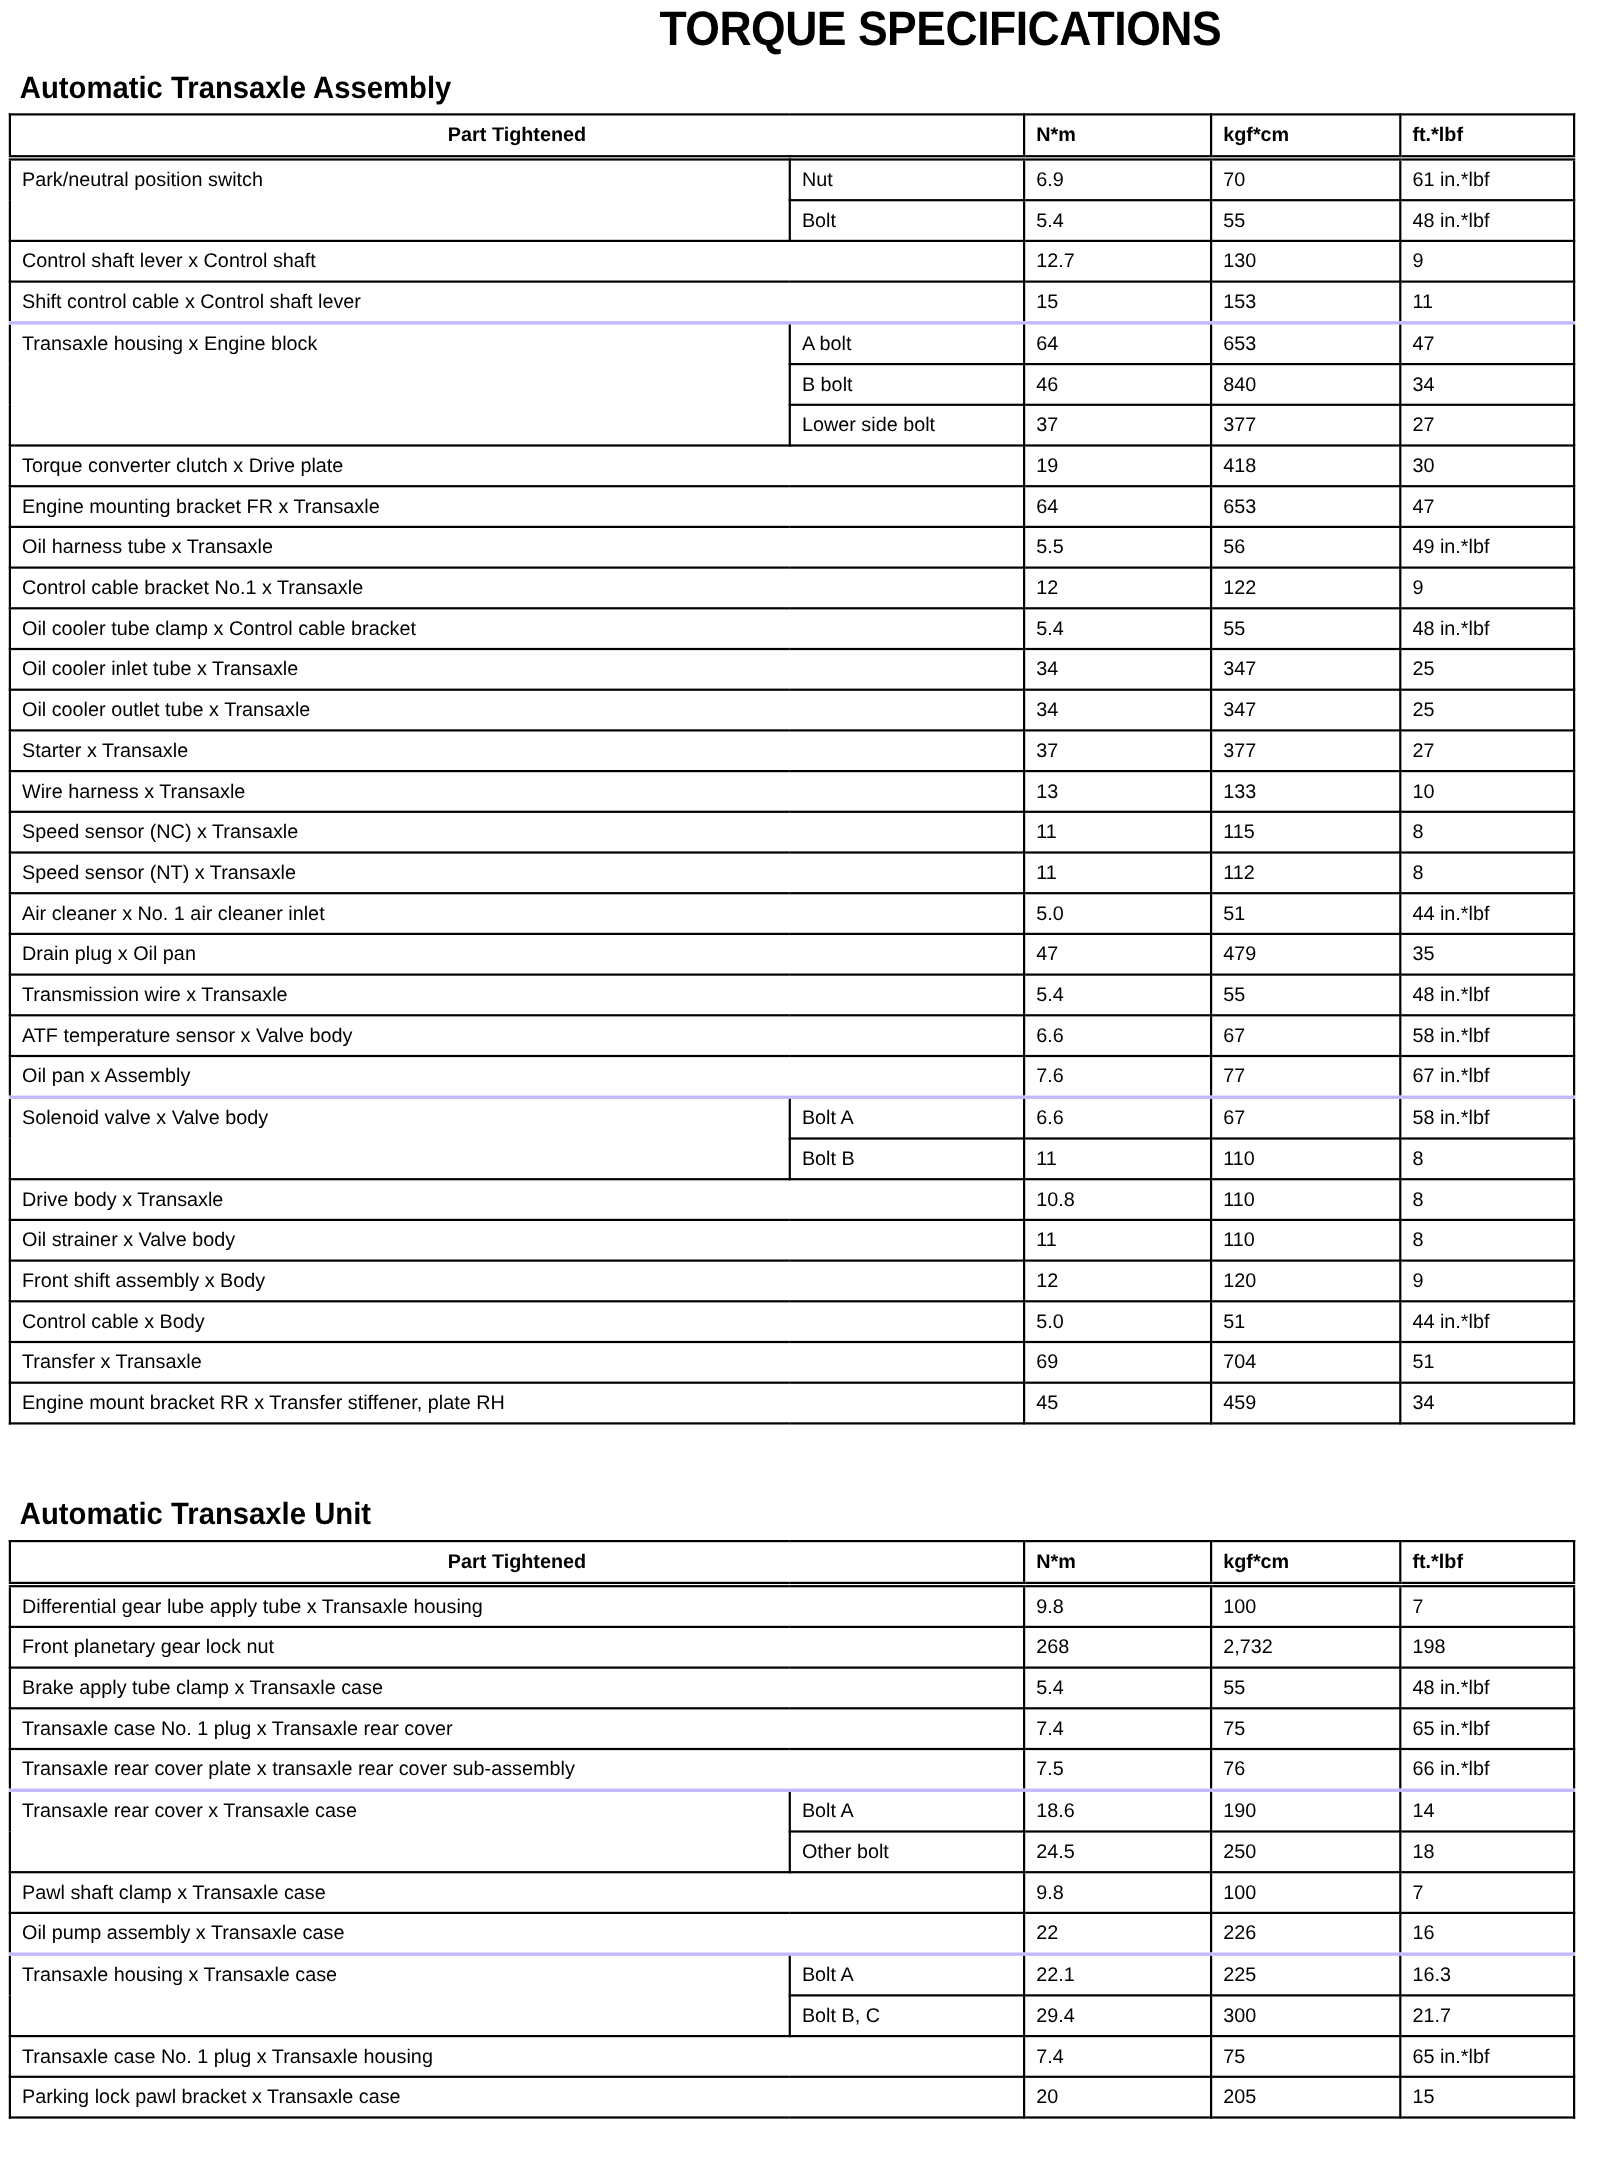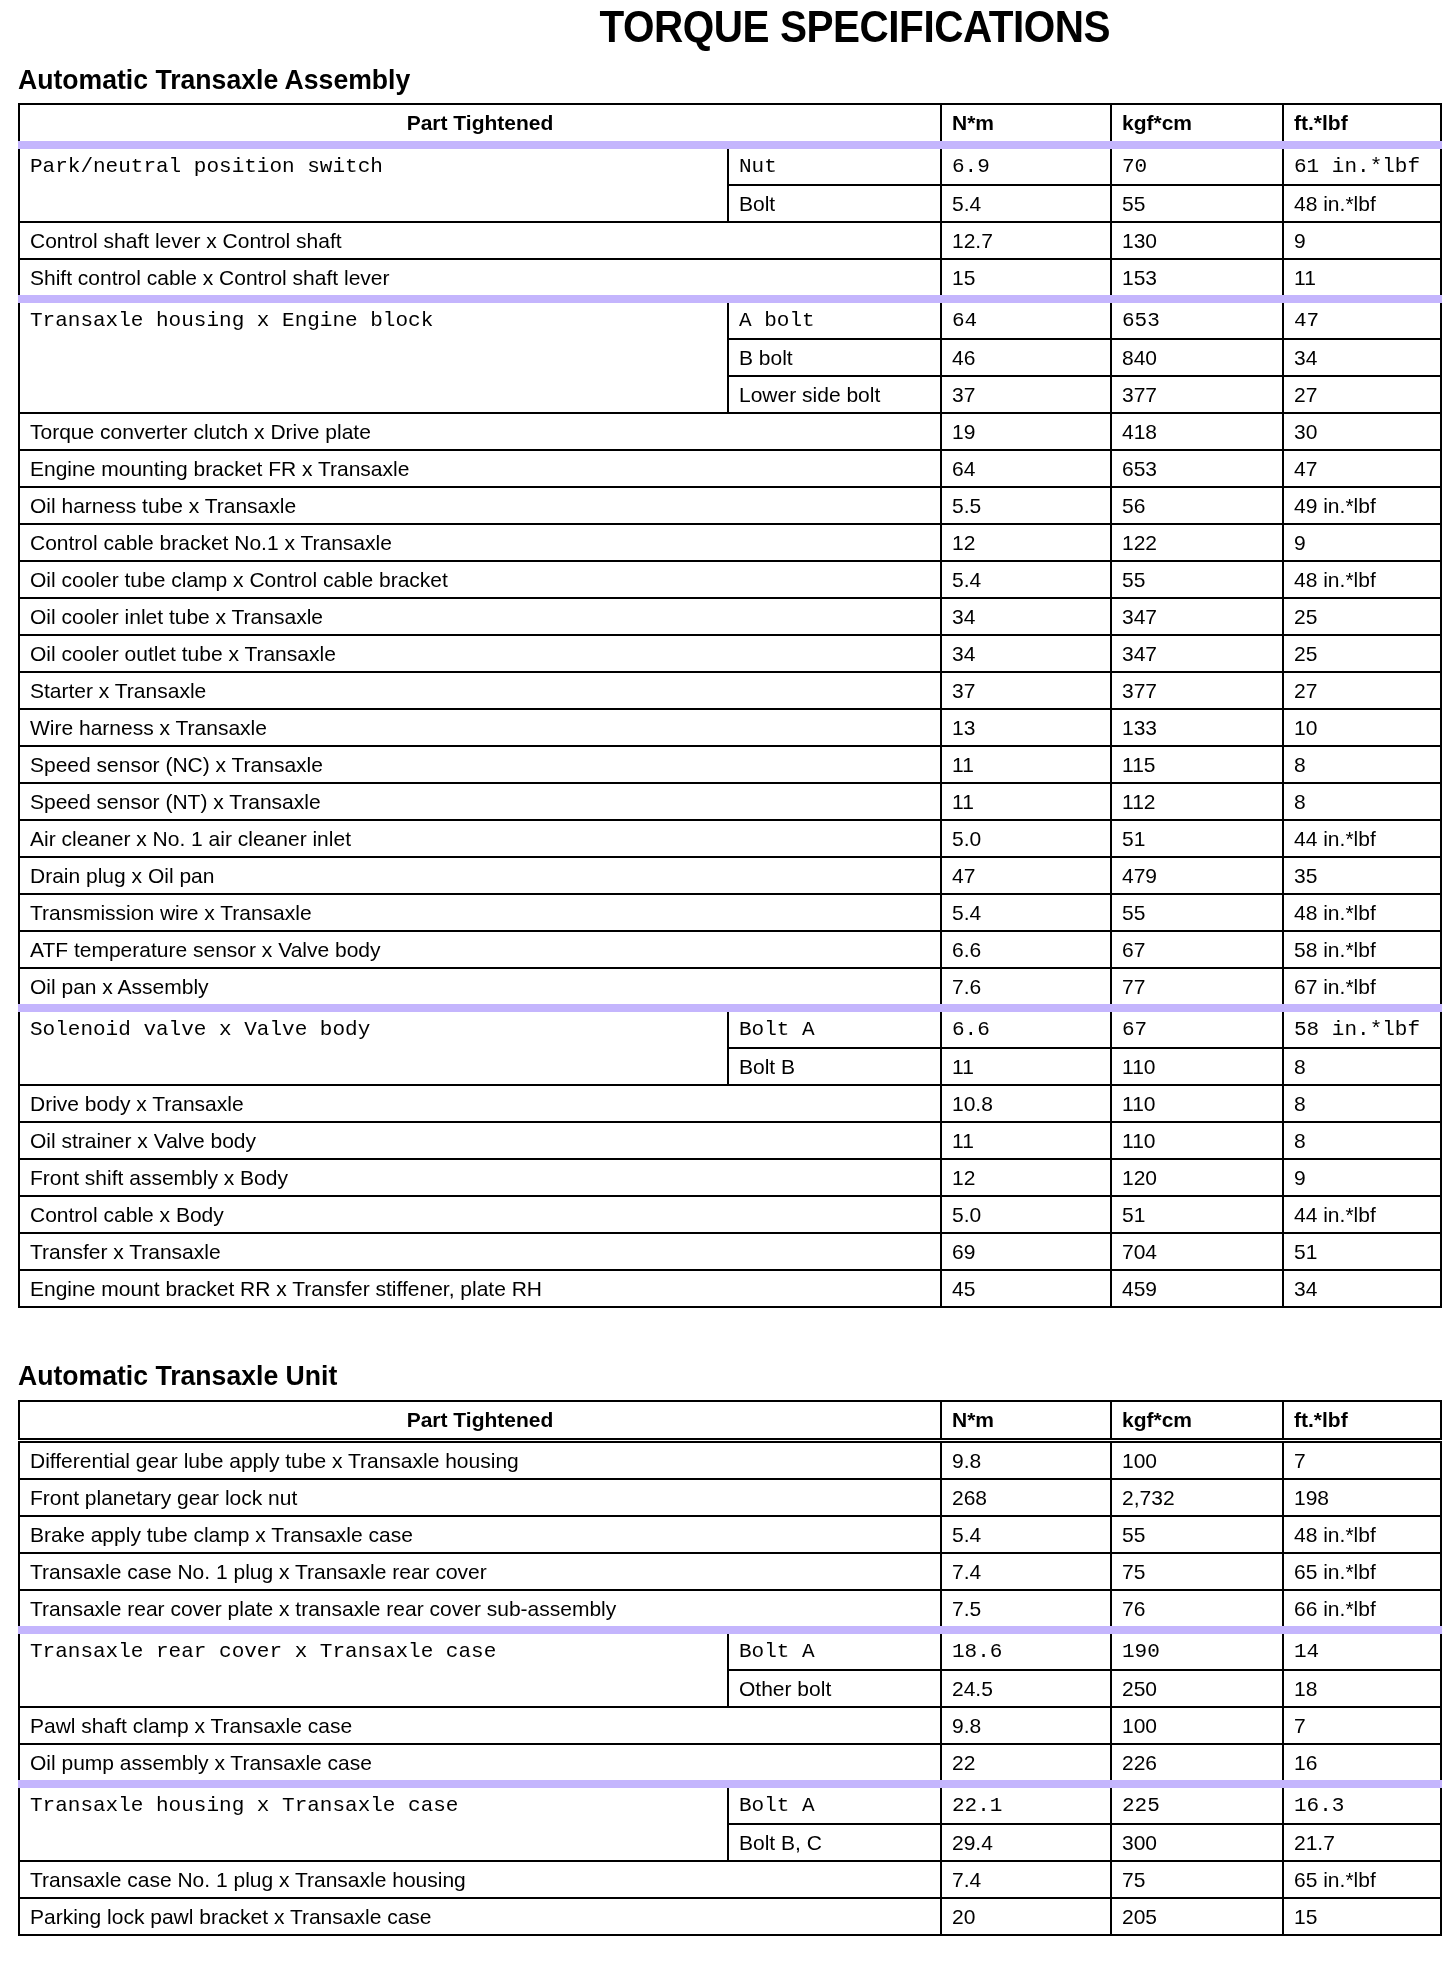--- a/index.html
+++ b/index.html
@@ -1,28 +1,28 @@
 <!DOCTYPE html>
 <html><head>
 <meta charset="utf-8">
 <style>
   html, body { margin: 0; padding: 0; background: #ffffff; }
   body { width: 1456px; height: 1970px; position: relative; font-family: "Liberation Sans", sans-serif; color: #000; overflow: hidden; }
   .page-title { position: absolute; left: 0; width: 1456px; top: 2px; text-align: center; padding-left: 260px; box-sizing: border-box; font-size: 44px; font-weight: bold; letter-spacing: -0.5px; transform: scaleX(0.92); transform-origin: 818px 0; }
   .section-title { position: absolute; left: 18px; font-size: 28px; font-weight: bold; transform: scaleX(0.95); transform-origin: 0 0; }
-  table.spec { position: absolute; left: 18px; width: 1422px; border-collapse: collapse; table-layout: fixed; font-size: 21px; }
+  table.spec { position: absolute; left: 8px; width: 1422px; border-collapse: collapse; table-layout: fixed; font-size: 18px; }
   table.spec col.c-part { width: 709px; }
   table.spec col.c-sub { width: 213px; }
   table.spec col.c-nm { width: 170px; }
   table.spec col.c-kgf { width: 172px; }
   table.spec col.c-ft { width: 158px; }
   table.spec th, table.spec td { border: 2px solid #000; height: 35px; padding: 0 10px; text-align: left; vertical-align: top; line-height: 35px; white-space: nowrap; overflow: hidden; }
   table.spec th { font-weight: bold; border-bottom: 5px double #000; height: 36px; }
   table.spec th.h-part { text-align: center; }
-  table.spec tr.thick-top td { border-top: 8px solid #c4b5fd; font-family: Liberation Mono, monospace; }
+  table.spec tr.thick-top td { border-top: 3px solid #c4b5fd; }
   table.spec td.merged { vertical-align: top; }
 </style>
 </head>
 <body>
 
 <div class="page-title">TORQUE SPECIFICATIONS</div>
 
 <div class="section-title" style="top:64px">Automatic Transaxle Assembly</div>
 <table class="spec" style="top:103px">
   <colgroup>

